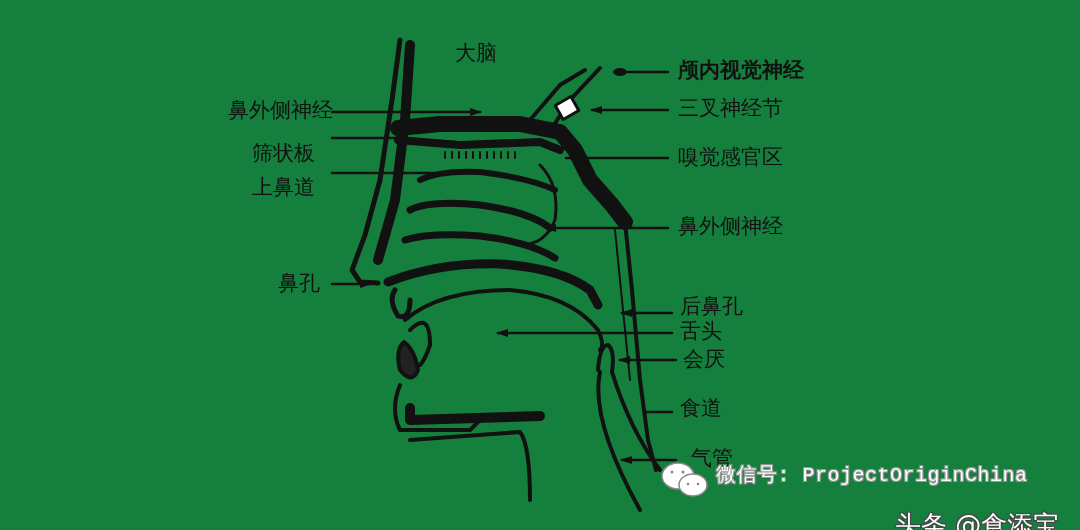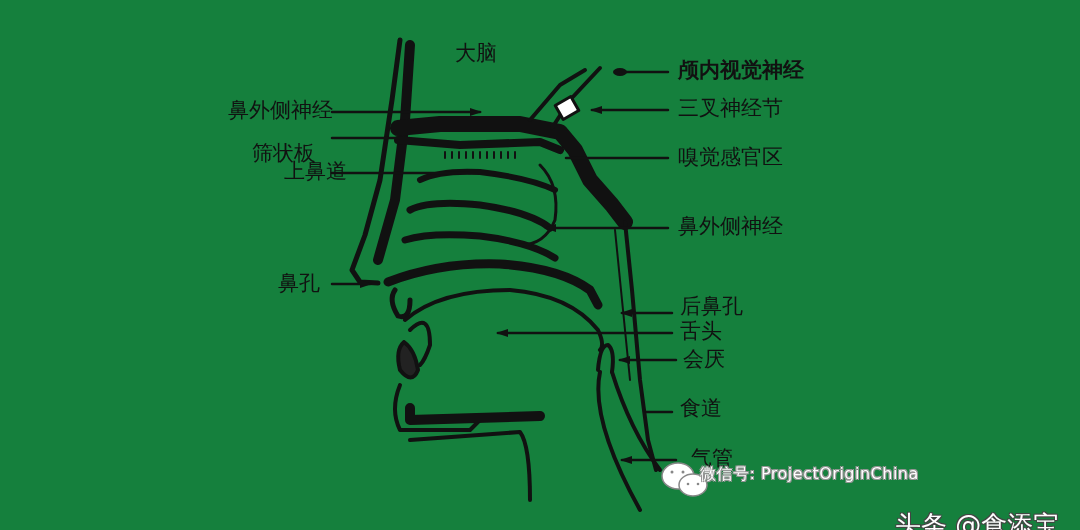--- a/index.html
+++ b/index.html
@@ -1,20 +1,20 @@
 <!DOCTYPE html>
 <html><head>
 <meta charset="utf-8">
 <style>
   html,body{margin:0;padding:0;background:#fff;}
   .canvas{position:relative;width:1080px;height:530px;overflow:hidden;background:#15803d;font-family:"DejaVu Sans","Liberation Sans",sans-serif;}
   svg.art{position:absolute;left:0;top:0;}
   .label{position:absolute;font-size:21px;color:#111;white-space:nowrap;line-height:1;}
   .wm{position:absolute;white-space:nowrap;line-height:1;}
-  .wm1{left:700px;top:466px;font-size:16px;color:#fff;text-shadow:0 0 1px #777,1px 1px 0 #999,-1px -1px 0 #999,1px -1px 0 #999,-1px 1px 0 #999;letter-spacing:0.5px;}
+  .wm1{left:716px;top:466px;font-size:20px;color:#fff;text-shadow:0 0 1px #777,1px 1px 0 #999,-1px -1px 0 #999,1px -1px 0 #999,-1px 1px 0 #999;letter-spacing:0.5px;font-family:Liberation Mono, monospace;}
   .wm2{left:895px;top:512px;font-size:26px;color:#fff;text-shadow:1px 1px 0 #444,-1px -1px 0 #444,1px -1px 0 #444,-1px 1px 0 #444;}
 </style>
 </head>
 <body>
 
 <div class="canvas">
   <svg class="art" width="1080" height="530" viewBox="0 0 1080 530">
     <g fill="none" stroke="#111" stroke-linecap="round" stroke-linejoin="round">
 
       <path d="M400 40 L392 100 L380 180 L365 235 L352 270 L360 282 L378 283" stroke-width="5"></path>
@@ -77,21 +77,21 @@
       <polygon points="620,313 632,309 632,317"></polygon>
       <polygon points="496,333 508,329 508,337"></polygon>
       <polygon points="618,360 630,356 630,364"></polygon>
       <polygon points="620,460 632,456 632,464"></polygon>
     </g>
   </svg>
 
   <span class="label" style="left:455px;top:43px;">大脑</span>
   <span class="label" style="left:228px;top:100px;">鼻外侧神经</span>
   <span class="label" style="left:252px;top:143px;">筛状板</span>
-  <span class="label" style="left:252px;top:161px;margin-left:32px;">上鼻道</span>
+  <span class="label" style="left:252px;top:177px;">上鼻道</span>
   <span class="label" style="left:278px;top:273px;text-align:center;">鼻孔</span>
 
   <span class="label" style="left:678px;top:60px;font-weight:bold;">颅内视觉神经</span>
   <span class="label" style="left:678px;top:98px;">三叉神经节</span>
   <span class="label" style="left:678px;top:147px;text-align:center;">嗅觉感官区</span>
   <span class="label" style="left:678px;top:216px;">鼻外侧神经</span>
   <span class="label" style="left:680px;top:296px;">后鼻孔</span>
   <span class="label" style="left:680px;top:321px;">舌头</span>
   <span class="label" style="left:683px;top:349px;">会厌</span>
   <span class="label" style="left:680px;top:398px;">食道</span>

